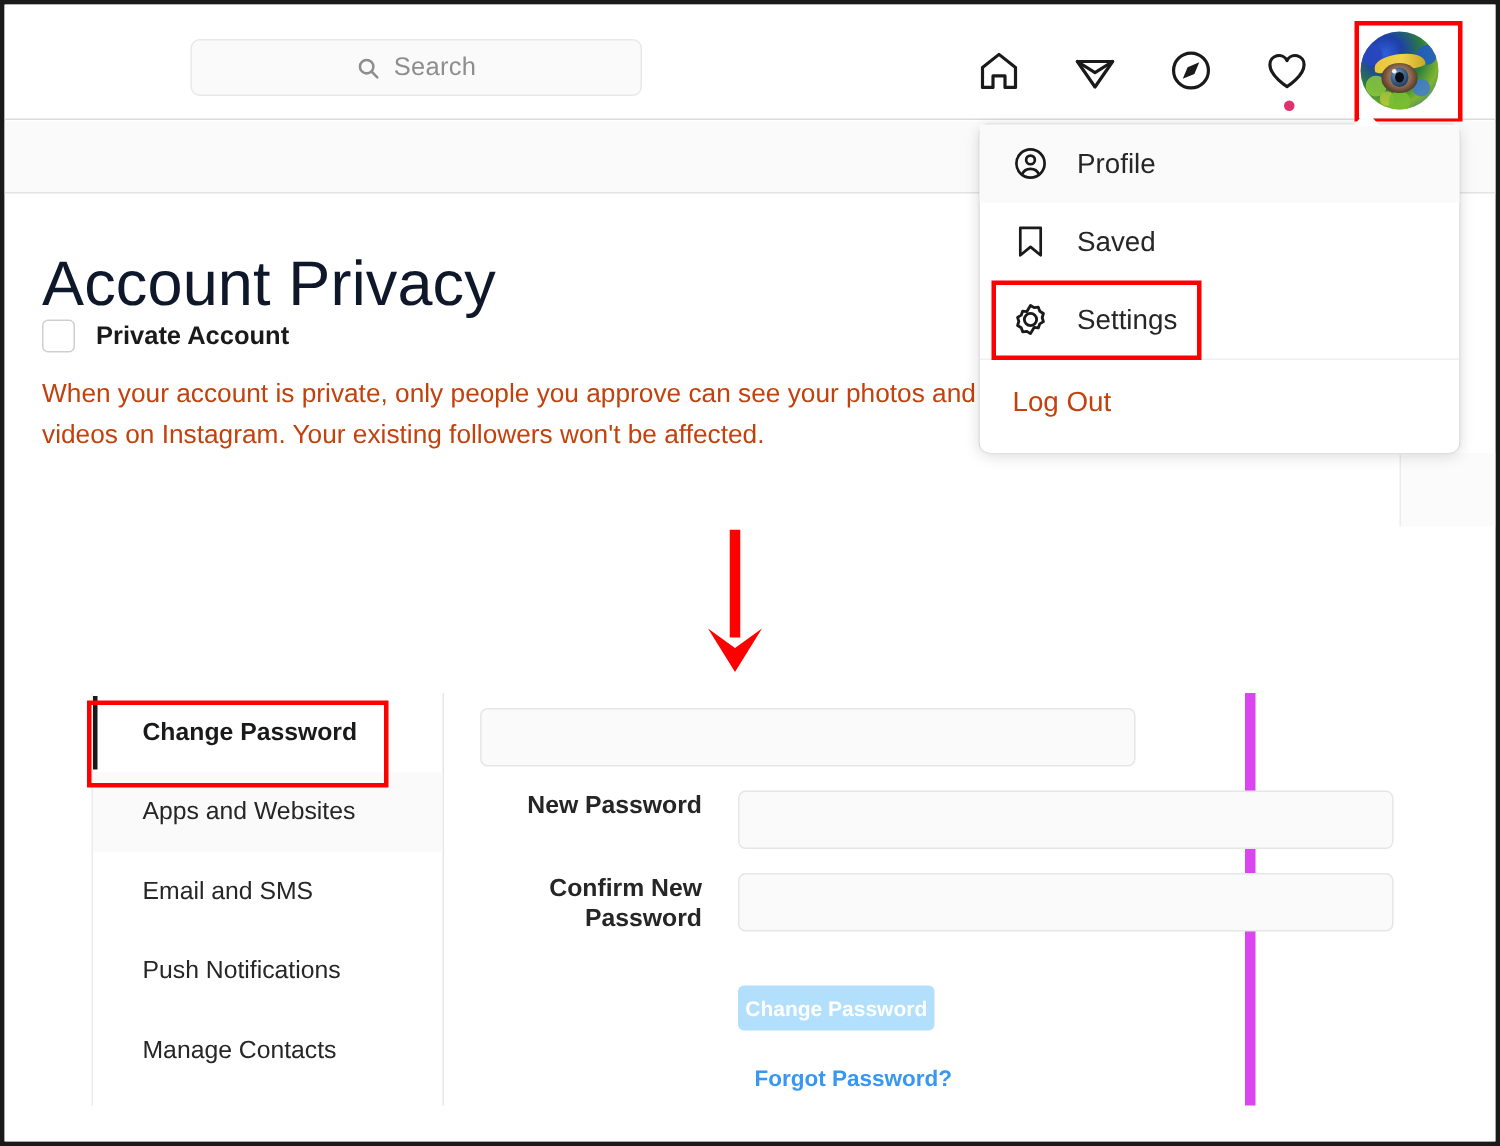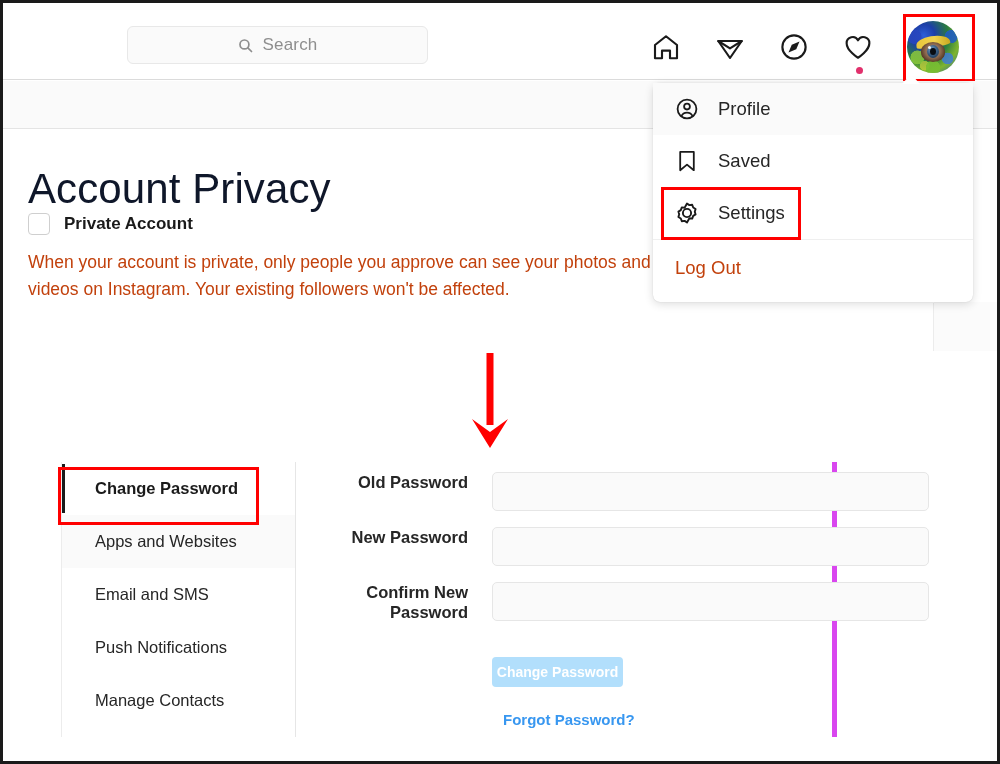--- a/index.html
+++ b/index.html
@@ -178,21 +178,21 @@
 
   
   #red-arrow { position: absolute; left: 465px; top: 350px; width: 44px; height: 96px; }
 
   
   #settings-panel {
     position: absolute; left: 58px; top: 459px;
     width: 776px; height: 275px;
     background: #ffffff;
     border-left: 1px solid #ececec;
-    border-right: 5px solid #d946ef;
+    border-right: 7px solid #d946ef;
   }
   #panel-sidebar {
     position: absolute; left: 0; top: 0;
     width: 234px; height: 275px;
     border-right: 1px solid #e6e6e6;
   }
   .side-item {
     position: relative;
     height: 53px; display: flex; align-items: center;
     padding-left: 33px; cursor: pointer;
@@ -400,21 +400,20 @@
       <div class="side-item">
         <span class="slabel">Manage Contacts</span>
       </div>
 
       <div id="cp-redbox"></div>
     </div>
 
     <div id="pw-form">
 
       <div class="form-row" id="row-old">
-        <label class="form-label">Old Password</label>
         <input class="form-input" type="password" value="" style="">
       </div>
 
       <div class="form-row" id="row-confirm">
         <label class="form-label">Confirm New Password</label>
         <input class="form-input" type="password" value="" style="">
       </div>
 
       <div class="form-row" id="row-new">
         <label class="form-label">New Password</label>

